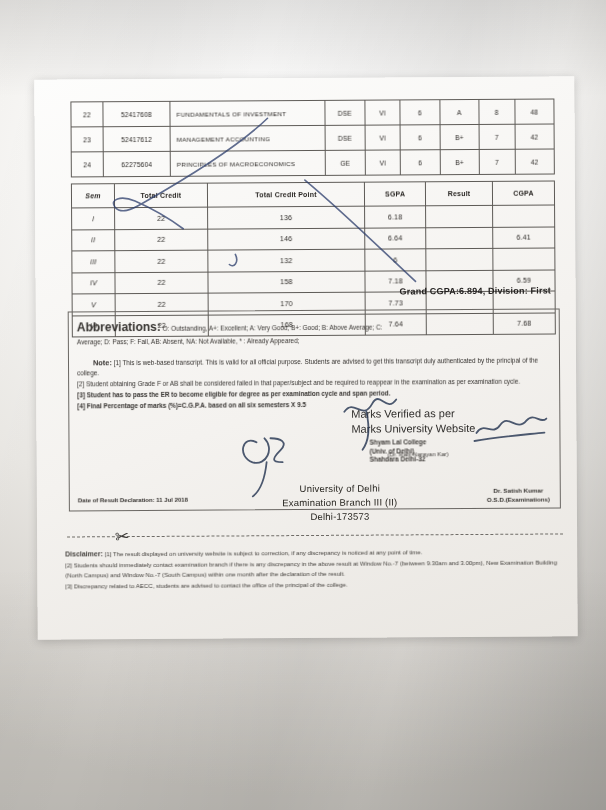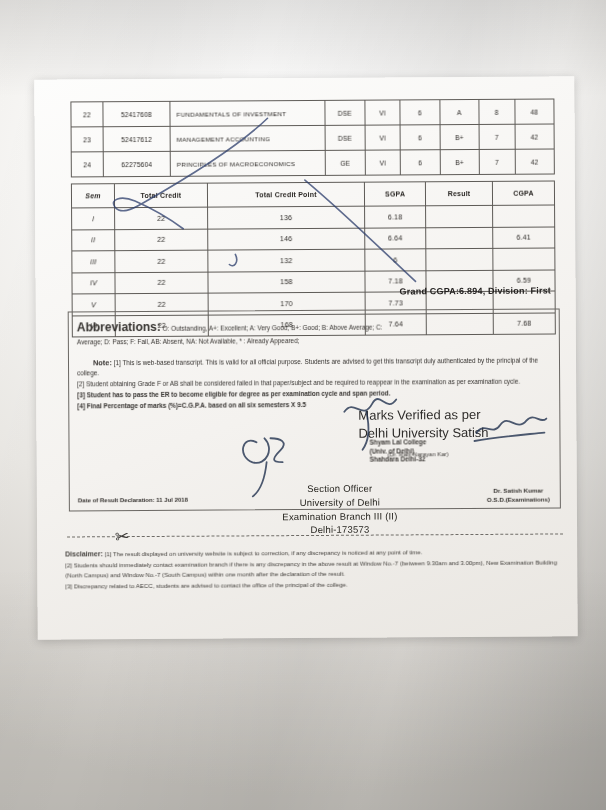--- a/index.html
+++ b/index.html
@@ -157,24 +157,23 @@
     top: 128px;
     font-size: 6.4px;
     font-weight: bold;
     line-height: 1.35;
     color: #3b3835;
   }
   #verified-note {
     position: absolute;
     left: 282px;
     top: 96px;
-    font-size: 13px;
+    font-size: 11px;
     color: #2f2d2b;
     line-height: 1.4;
-    margin-left: 7px;
   }
   #principal-note {
     position: absolute;
     left: 318px;
     top: 140px;
     font-size: 6px;
     color: #3a3734;
   }
 
   
@@ -349,21 +348,21 @@
     <div id="notes" class="blur" style="margin-top:10px;">
       <p><span class="label">Note:</span>
          <span>[1] This is web-based transcript. This is valid for all official purpose. Students are advised to get this transcript duly authenticated by the principal of the college.</span></p>
       <p>[2] Student obtaining Grade F or AB shall be considered failed in that paper/subject and be required to reappear in the examination as per examination cycle.</p>
       <p class="strong-line">[3] Student has to pass the ER to become eligible for degree as per examination cycle and span period.</p>
       <p class="strong-line">[4] Final Percentage of marks (%)=C.G.P.A. based on all six semesters X 9.5</p>
     </div>
 
     <div id="verified-note">
       <div>Marks Verified as per</div>
-      <div>Delhi University Satish</div>
+      <div>Marks University Website</div>
     </div>
 
     <div id="principal-note" class="blur">(Dr. Rabi Narayan Kar)</div>
 
     <div id="sig-college" class="blur">
       <div>Shyam Lal College</div>
       <div>(Univ. of Delhi)</div>
       <div>Shahdara  Delhi-32</div>
     </div>
 
@@ -392,21 +391,20 @@
 
       <path d="M300 330 C 310 316, 318 340, 328 322 C 336 308, 342 332, 352 318"></path>
       <path d="M322 330 C 326 348, 324 360, 318 368"></path>
 
       <path d="M432 352 C 440 340, 448 356, 456 344 C 464 332, 472 352, 482 340 C 490 331, 496 344, 502 338"></path>
       <path d="M430 360 C 452 356, 480 354, 500 352"></path>
     </g>
   </svg>
 
   <div id="office-stamp">
-    <div>Section Officer</div>
     <div>University of Delhi</div>
     <div>Examination Branch III (II)</div>
     <div>Delhi-173573</div>
   </div>
 
   <div id="cutline"></div>
   <div id="scissors">✂</div>
 
   <div id="disclaimer" class="blur">
     <p><span class="label">Disclaimer:</span>

